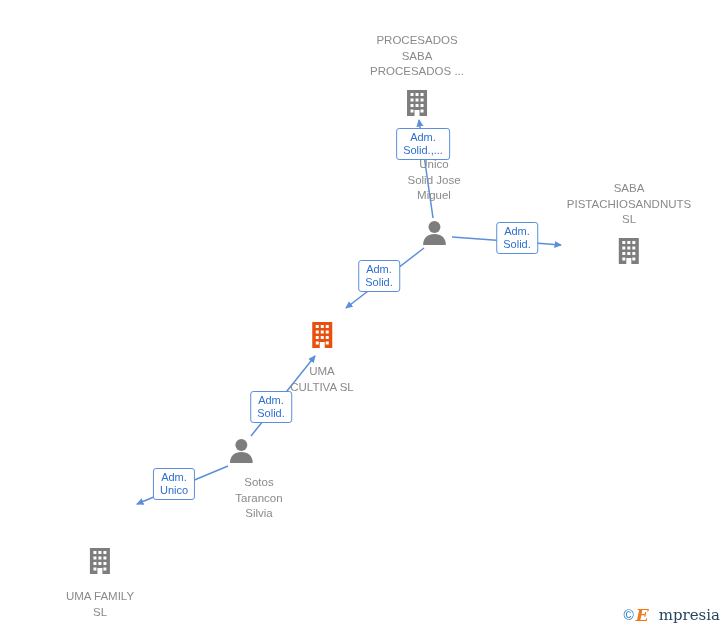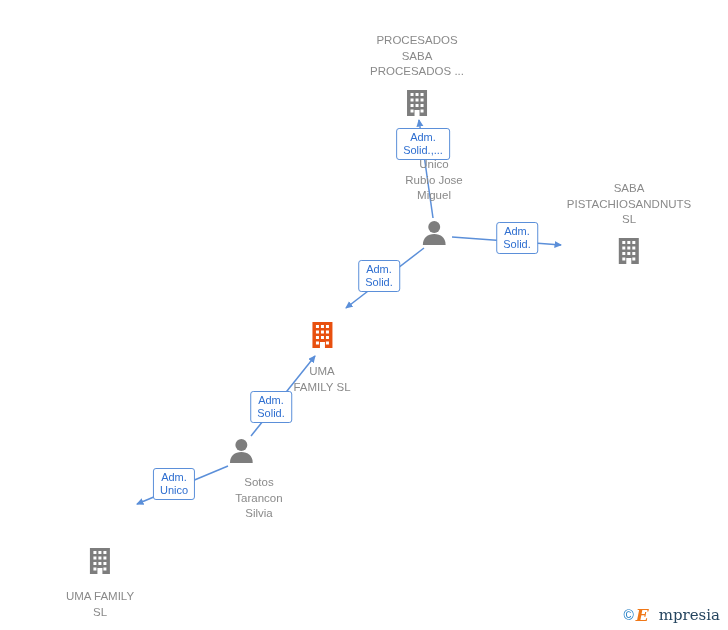--- a/index.html
+++ b/index.html
@@ -82,21 +82,21 @@
             <rect x="14.5" y="19.5" width="3" height="3"></rect>
           <rect x="8.5" y="20" width="5" height="6"></rect>
         </g>
       </svg>
     </span>
   </div>
 
   <div class="node" style="left:434px;top:157px;">
     <div class="node-label">
       <div>Unico</div>
-      <div>Rubio Jose</div>
+      <div>Solid Jose</div>
       <div>Miguel</div>
     </div>
     <span class="icon person-icon gap-above-lg">
       <svg width="26" height="26" viewBox="0 0 24 24" fill="currentColor">
         <circle cx="12" cy="6.5" r="5.5"></circle>
         <path d="M1.5 23 c0-6.5 4.5-10 10.5-10 s10.5 3.5 10.5 10 z"></path>
       </svg>
     </span>
   </div>
 
@@ -142,21 +142,21 @@
             <rect x="9.5" y="14" width="3" height="3"></rect>
             <rect x="14.5" y="14" width="3" height="3"></rect>
           <rect x="4.5" y="19.5" width="3" height="3"></rect>
             <rect x="14.5" y="19.5" width="3" height="3"></rect>
           <rect x="8.5" y="20" width="5" height="6"></rect>
         </g>
       </svg>
     </span>
     <div class="node-label gap-below">
       <div>UMA</div>
-      <div>FAMILY  SL</div>
+      <div>CULTIVA  SL</div>
     </div>
   </div>
 
   <div class="node" style="left:241px;top:438px;">
     <span class="icon person-icon">
       <svg width="26" height="26" viewBox="0 0 24 24" fill="currentColor">
         <circle cx="12" cy="6.5" r="5.5"></circle>
         <path d="M1.5 23 c0-6.5 4.5-10 10.5-10 s10.5 3.5 10.5 10 z"></path>
       </svg>
     </span>

